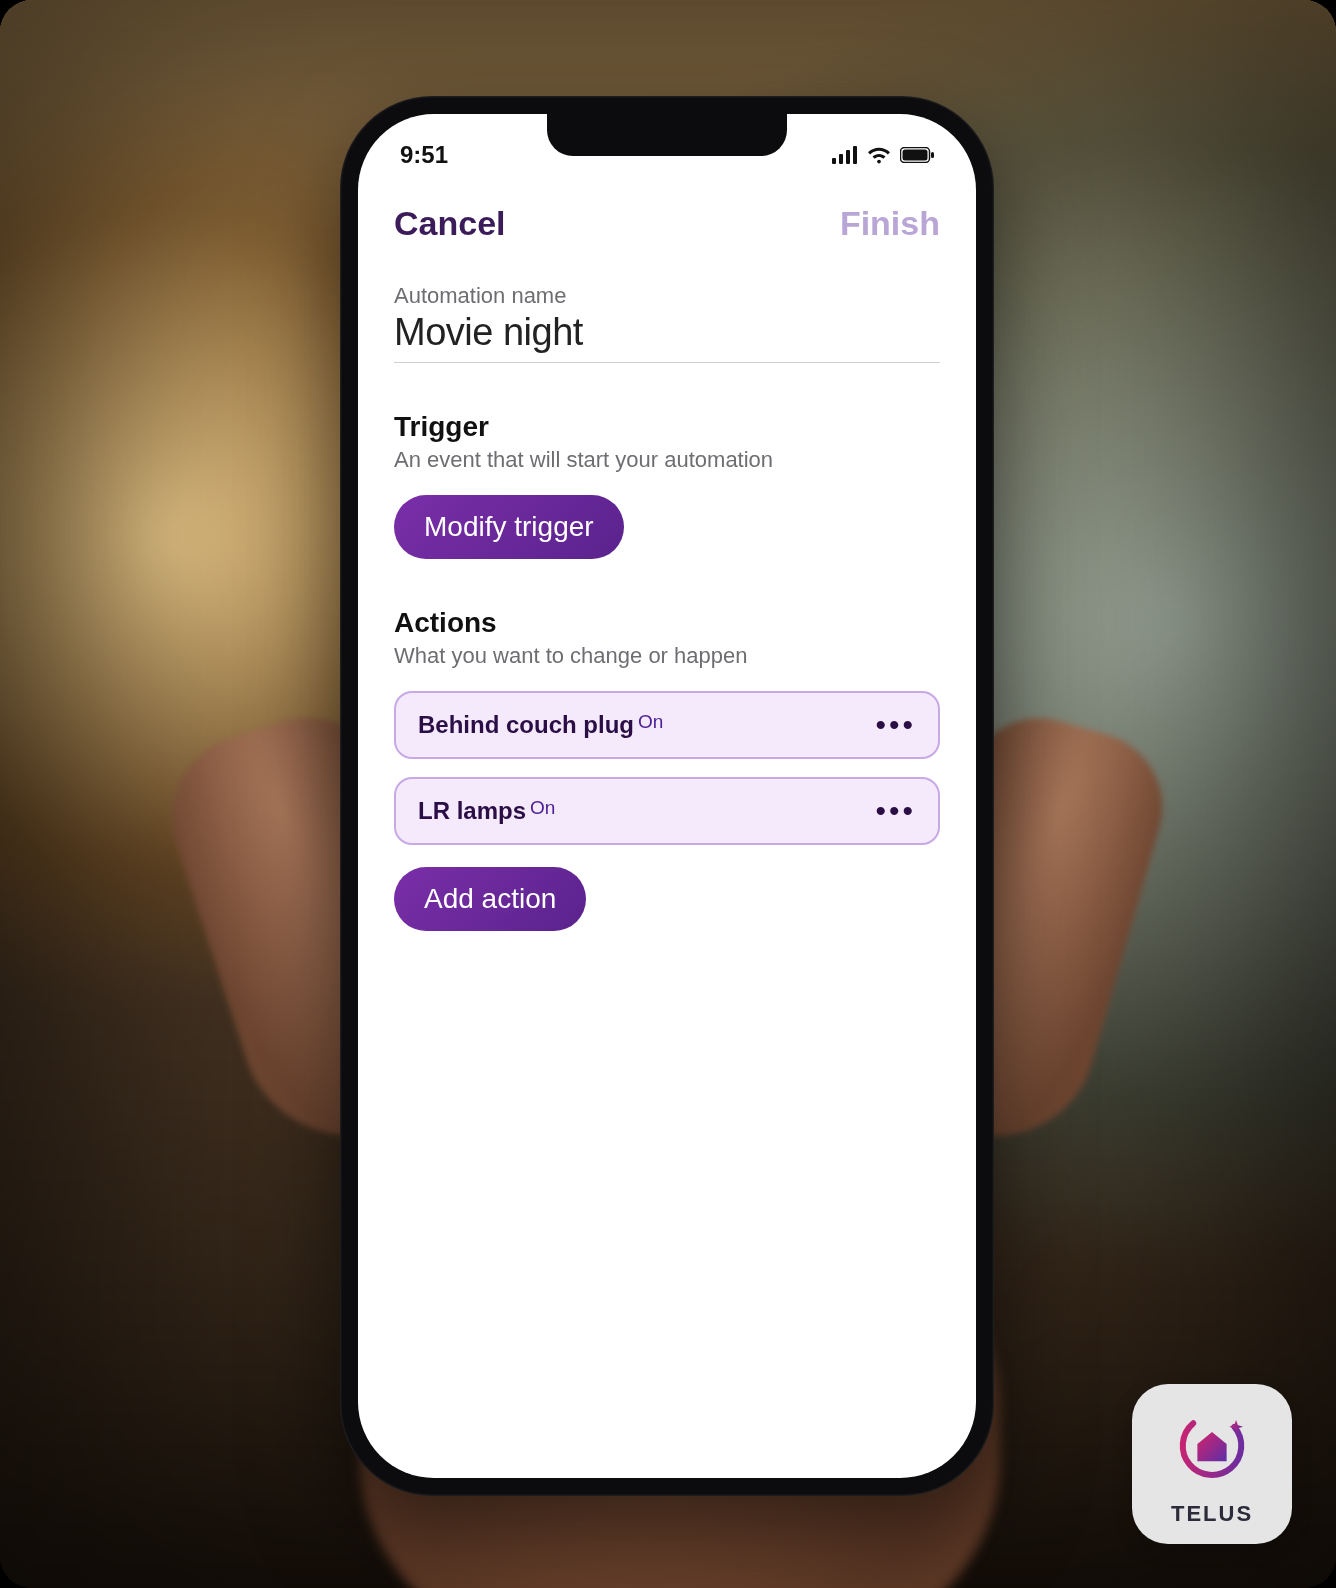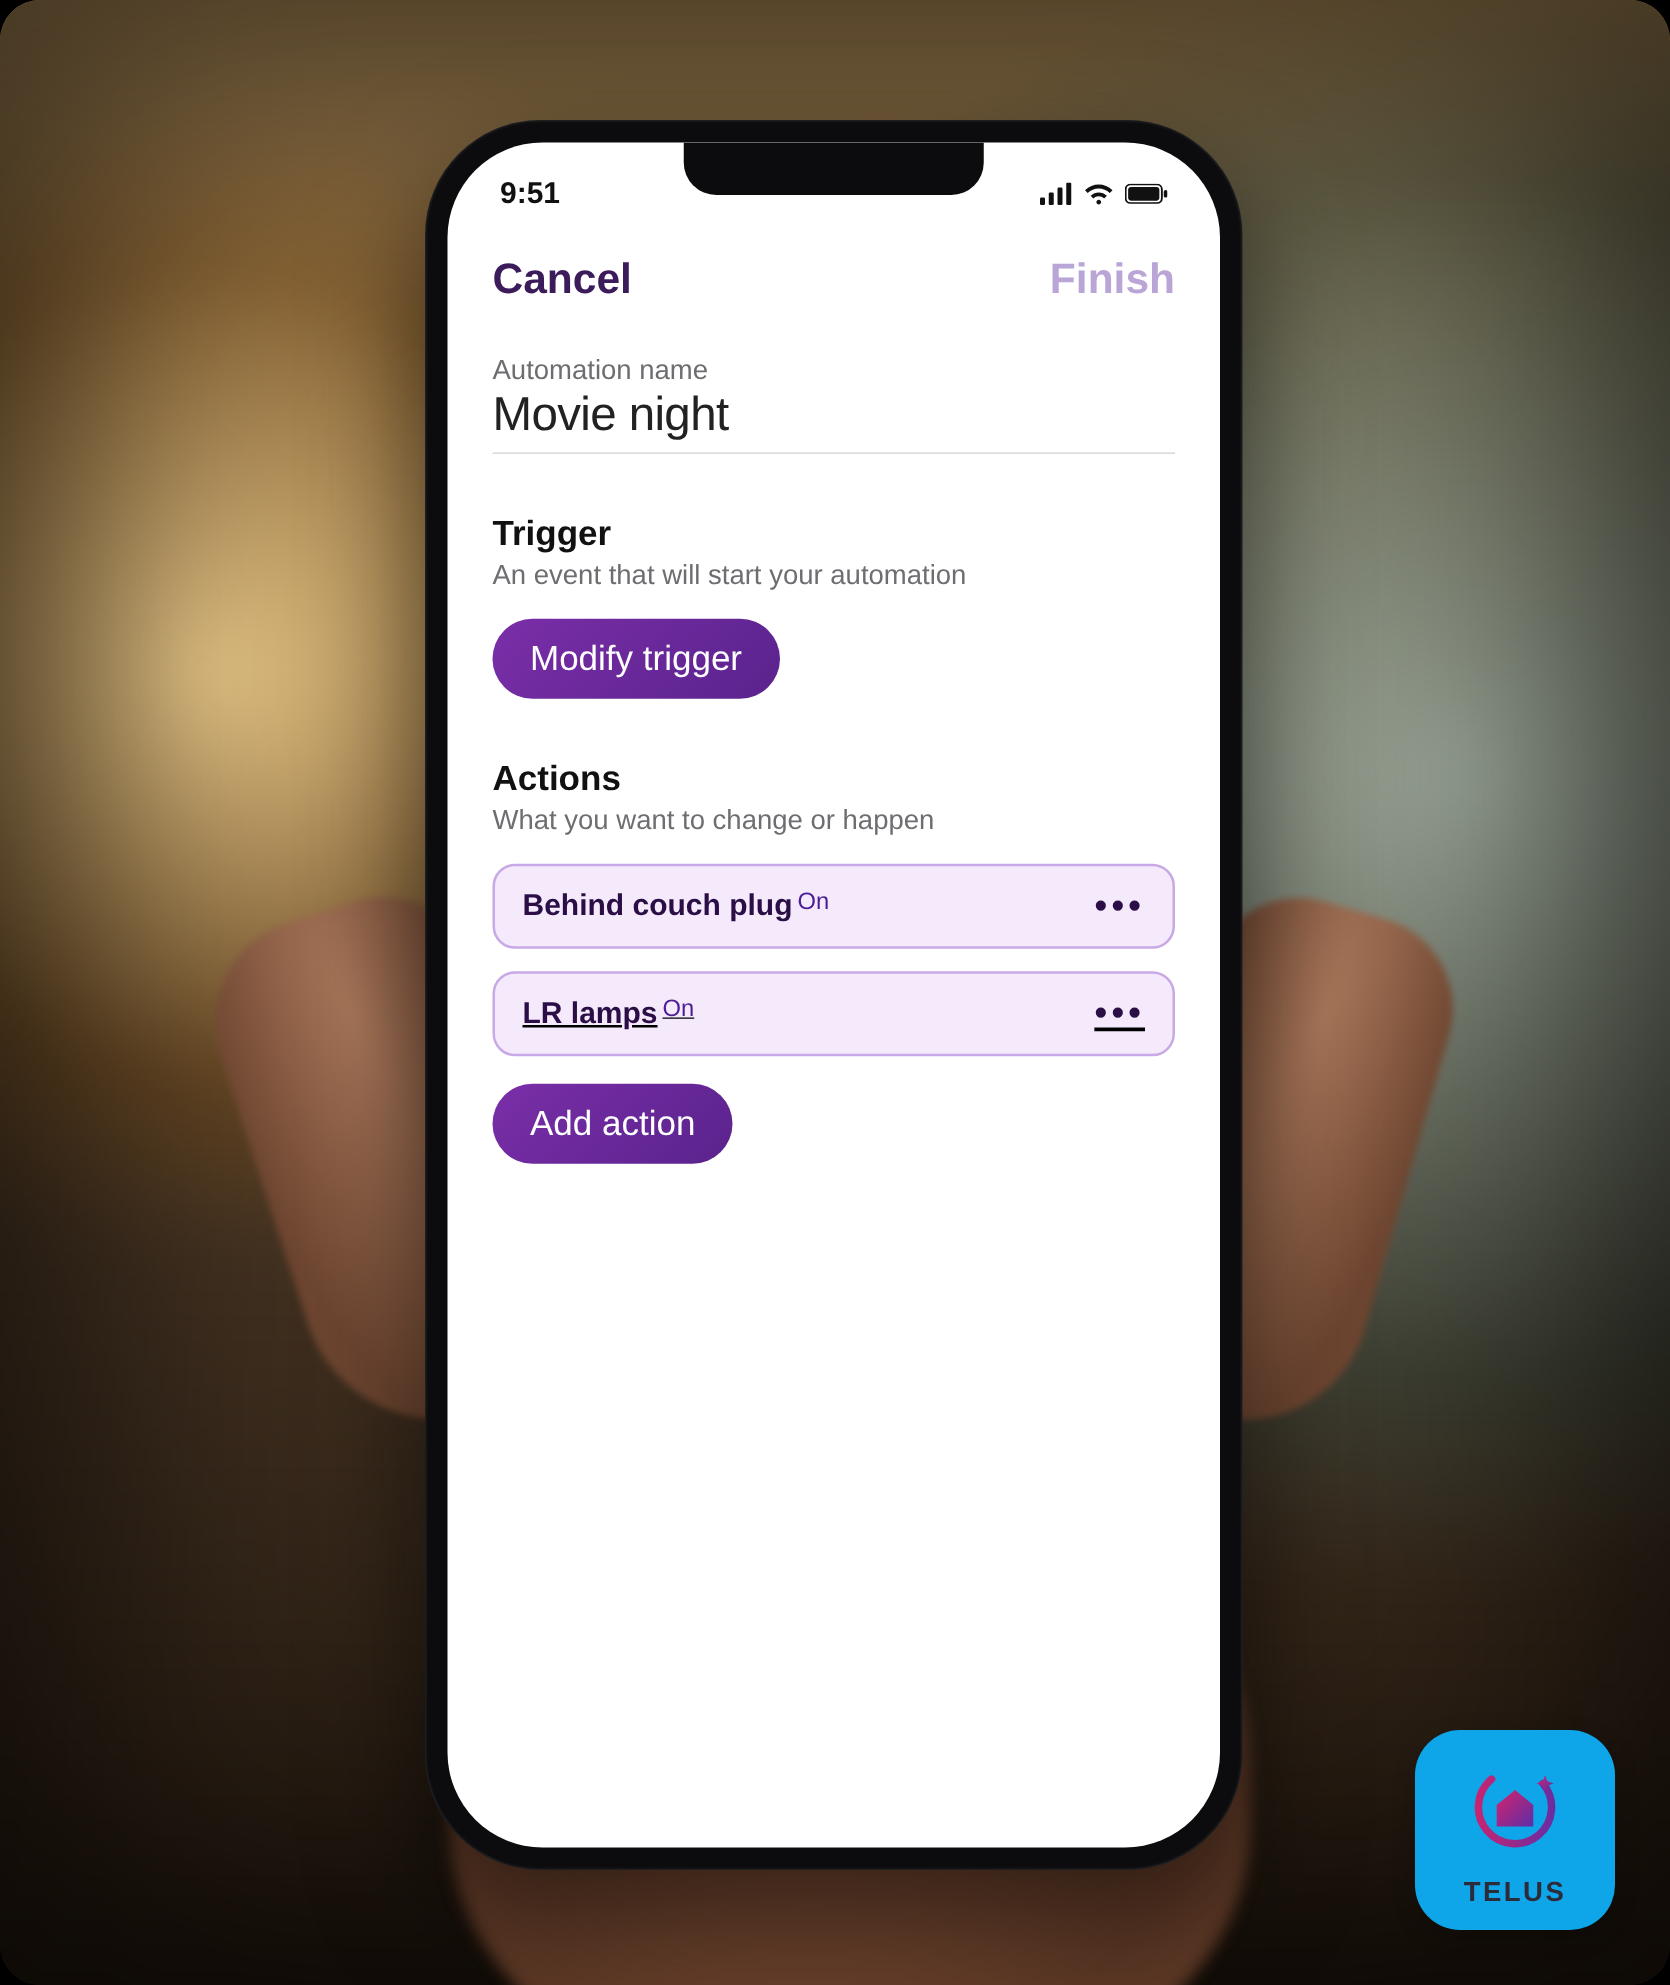--- a/index.html
+++ b/index.html
@@ -127,31 +127,31 @@
 
   .action-card {
     margin-top:22px;
     border:2px solid #c9a8e6;
     background:#f4eafc;
     border-radius:18px;
     padding:18px 22px;
     display:flex; align-items:center; justify-content:space-between;
     cursor:pointer;
   }
-  .action-card + .action-card { margin-top:18px;text-decoration:underline; }
+  .action-card + .action-card { margin-top:18px; }
   .action-texts { display:flex; flex-direction:row; gap:4px; }
   .action-title { font-size:24px; font-weight:600; color:#2b0e46; }
   .action-sub { font-size:19px; color:#4c1d95; }
   .more-dots { font-size:30px; color:#2b0e46; letter-spacing:3px; line-height:0.4; cursor:pointer; background:none; border:none; }
 
   
   .badge {
     position:absolute; right:44px; bottom:44px;
     width:160px; height:160px;
-    background:#0ea5e9;
+    background:#e5e5e5;
     border-radius:36px;
     display:flex; flex-direction:column; align-items:center; justify-content:center;
     box-shadow:0 6px 20px rgba(0,0,0,0.2);
     gap:10px;
   }
   .badge svg { width:86px; height:86px; }
   .badge-label { font-size:22px; font-weight:800; color:#2b2b3a; letter-spacing:2px; margin-top:4px;}
 </style>
 </head>
 <body>

